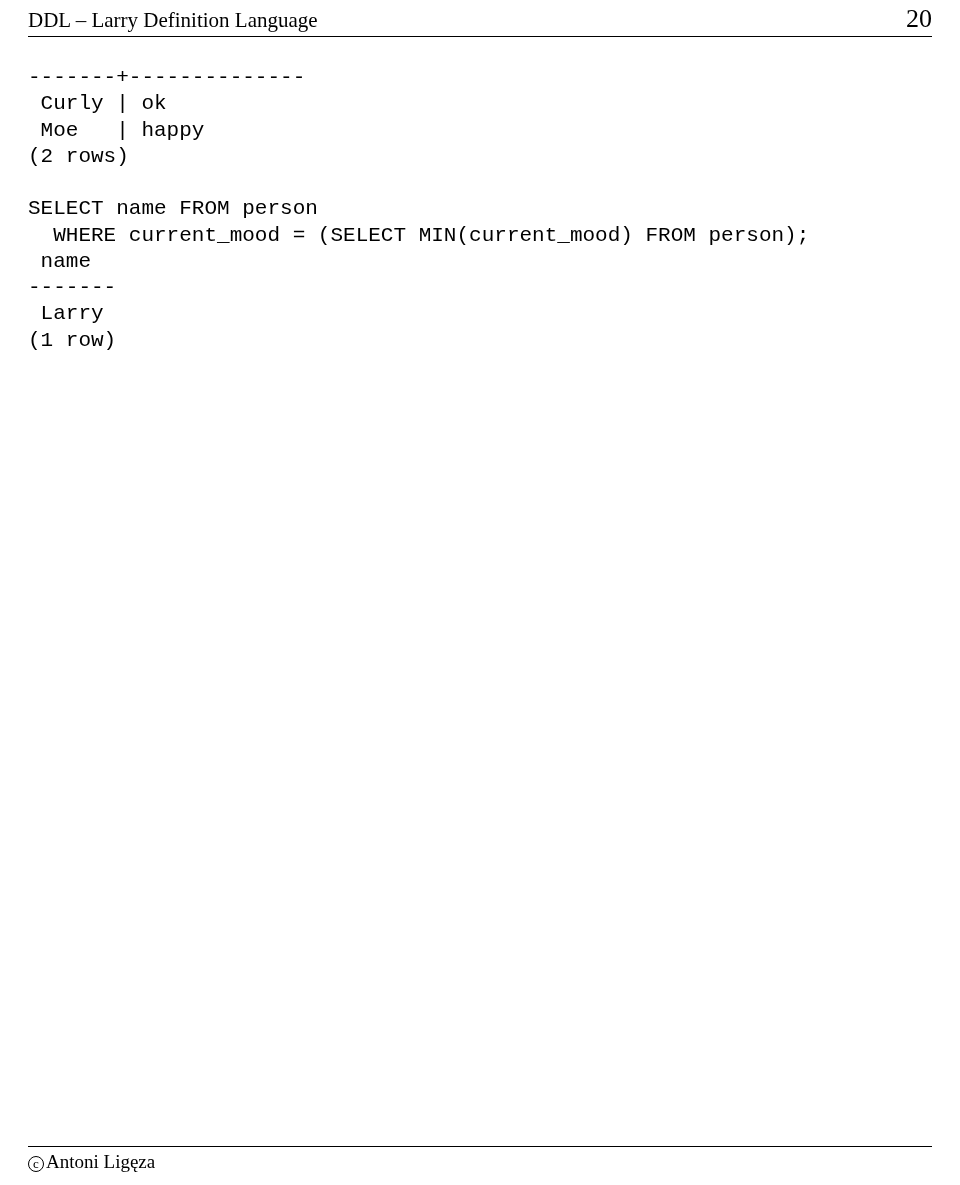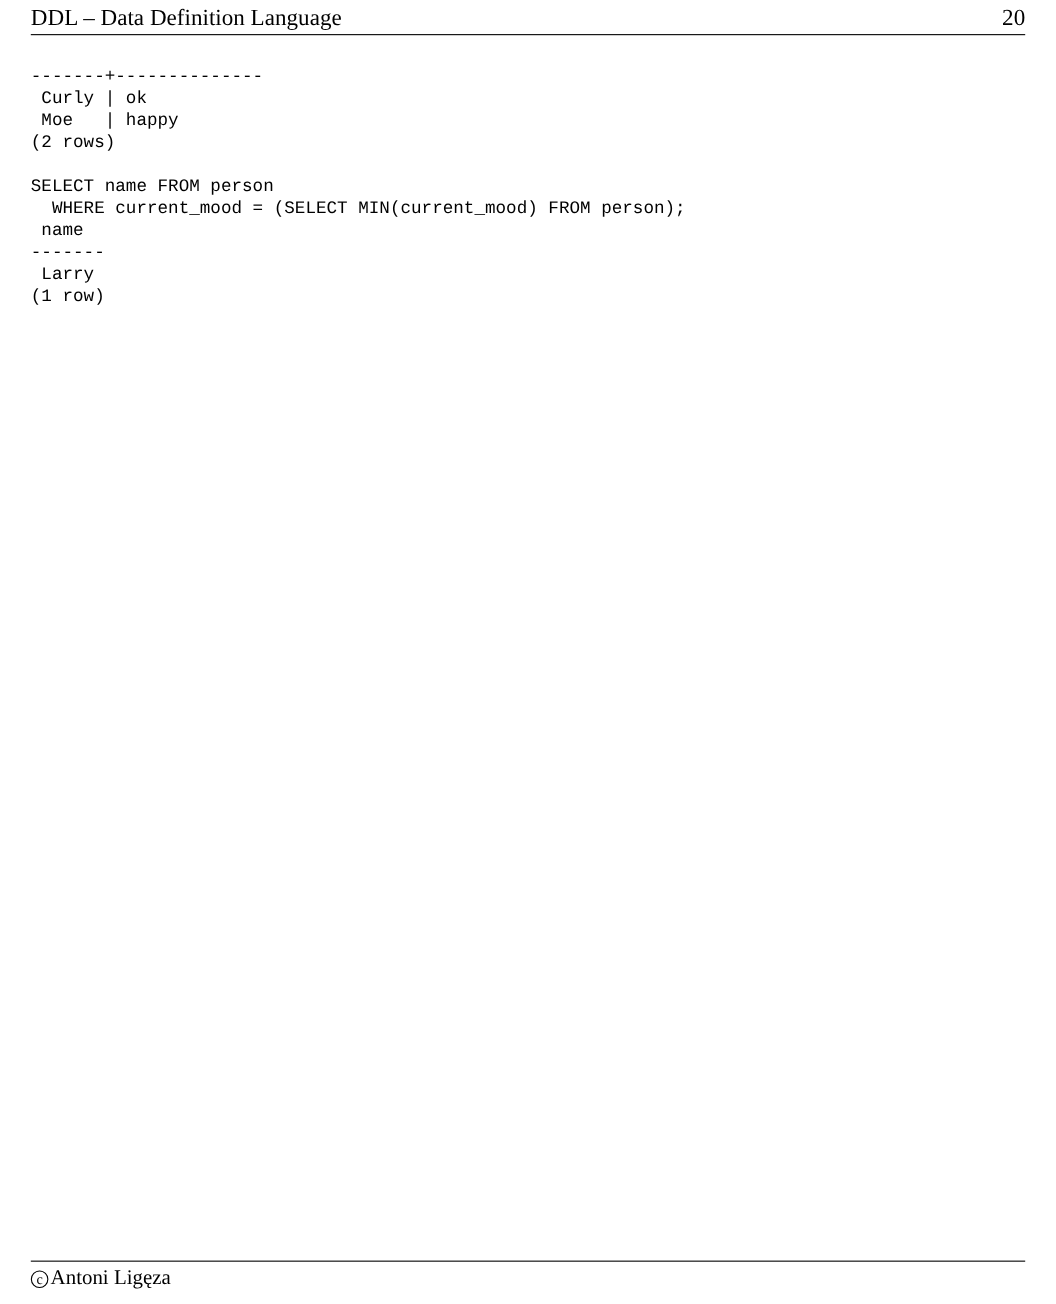--- a/index.html
+++ b/index.html
@@ -22,26 +22,26 @@
       padding-top: 4px;
       padding-bottom: 2px;
       border-bottom: 1px solid #000;
       margin-bottom: 28px;
     }
     .header-title {
       font-size: 21px;
       font-family: "Times New Roman", Times, serif;
     }
     .page-number {
-      font-size: 21px;
+      font-size: 26px;
       font-family: "Times New Roman", Times, serif;
     }
     .code-block {
       font-family: "Courier New", Courier, monospace;
-      font-size: 16px;
+      font-size: 21px;
       line-height: 1.25;
       white-space: pre;
       color: #000;
     }
     .footer {
       position: absolute;
       bottom: 12px;
       left: 28px;
       right: 28px;
       border-top: 1px solid #000;
@@ -62,21 +62,21 @@
       text-align: center;
       font-size: 13px;
       vertical-align: middle;
       margin-right: 2px;
     }
   </style>
 </head>
 <body>
 
 <div class="header">
-  <span class="header-title">DDL – Data Definition Language</span>
+  <span class="header-title">DDL – Larry Definition Language</span>
   <span class="page-number">20</span>
 </div>
 
 <div class="code-block"><span>-------+--------------</span>
 <span> Curly | ok</span>
 <span> Moe   | happy</span>
 <span>(2 rows)</span>
 <span></span>
 <span>SELECT name FROM person</span>
 <span>  WHERE current_mood = (SELECT MIN(current_mood) FROM person);</span>

